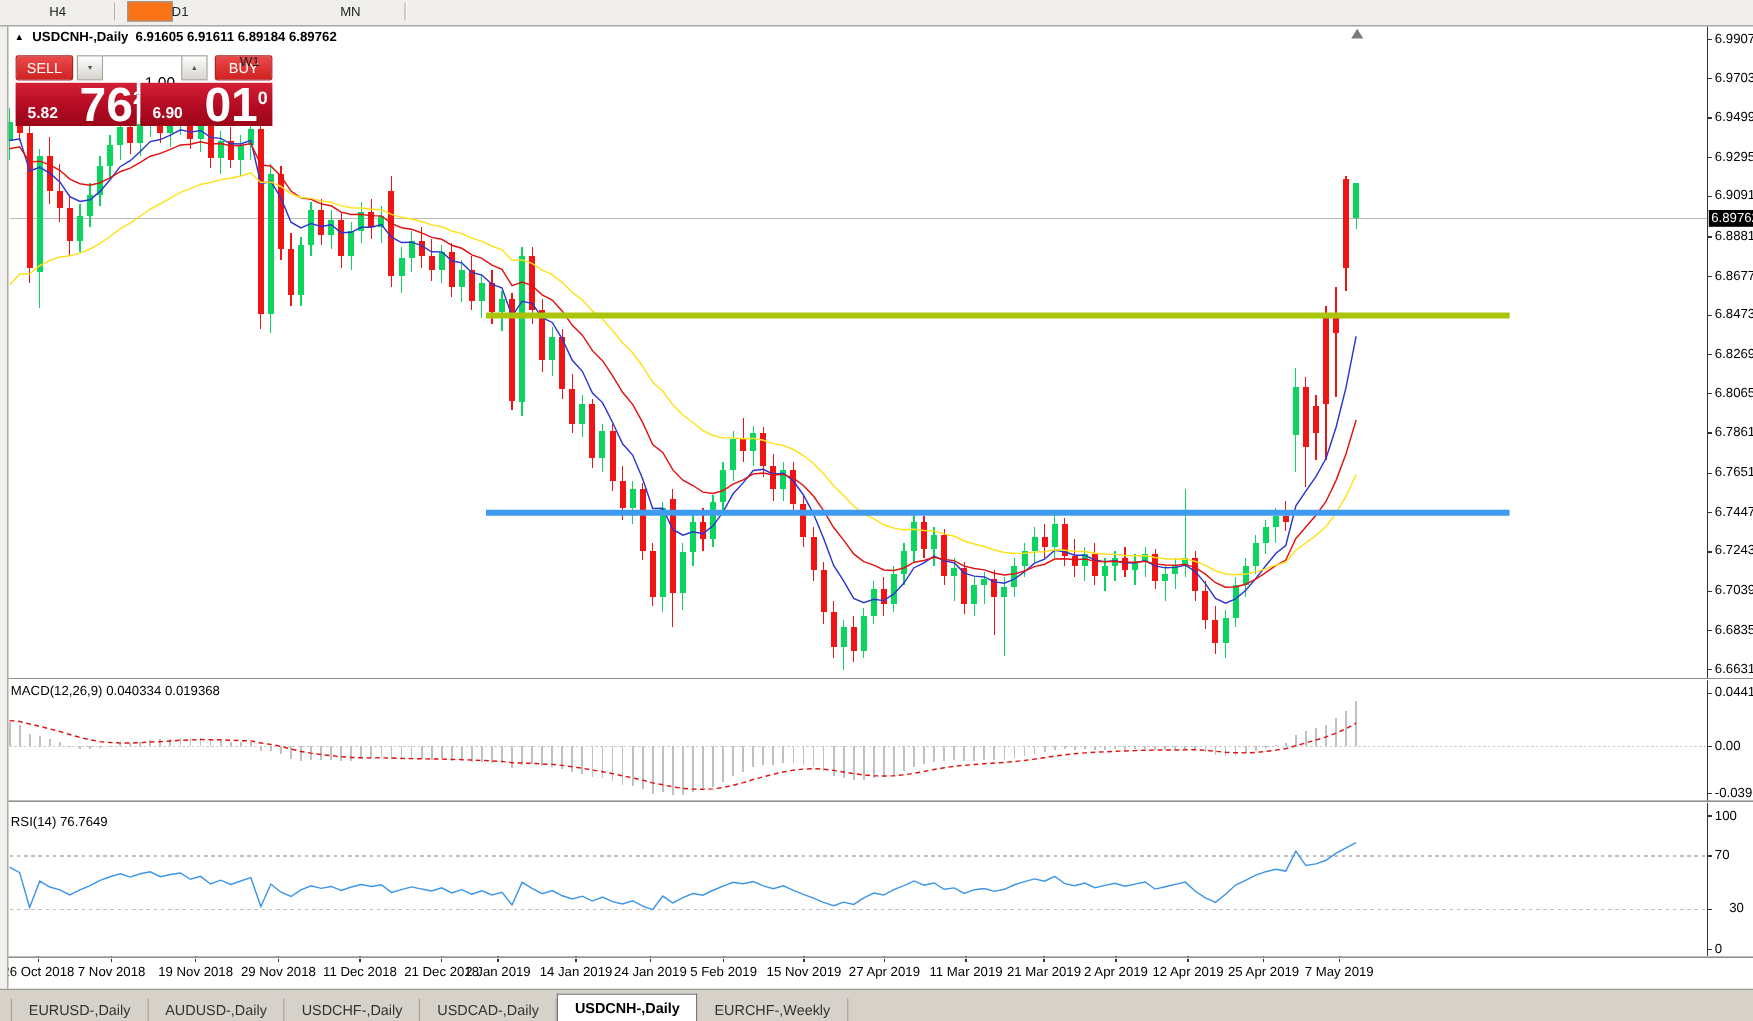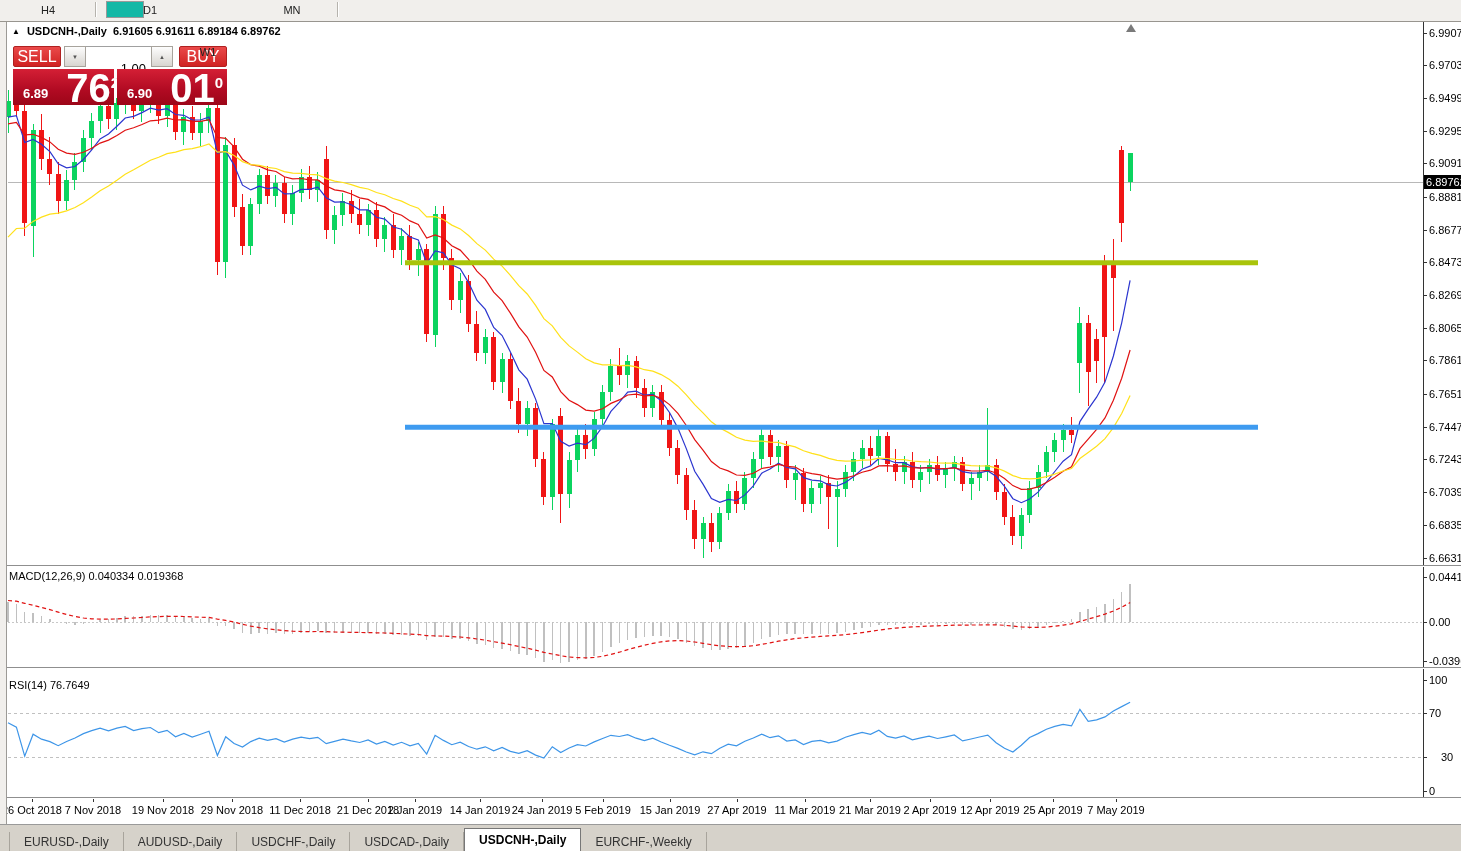--- a/index.html
+++ b/index.html
@@ -3,21 +3,21 @@
 <meta charset="utf-8">
 <style>
   html,body{margin:0;padding:0;}
   body{width:1461px;height:851px;overflow:hidden;position:relative;
        font-family:"Liberation Sans",sans-serif;background:#ffffff;}
   
   #toolbar{position:absolute;left:0;top:0;width:1461px;height:21px;background:#f1efec;
            border-bottom:1px solid #98958f;z-index:30;}
   .tf-btn{position:absolute;top:1px;height:17px;line-height:17px;font-size:11px;color:#222;
           text-align:center;background:transparent;border:1px solid transparent;padding:0;cursor:default;}
-  .tf-btn.active{background:#14b8a6;border:1px solid #9a9a9a;padding-left:36px;}
+  .tf-btn.active{background:#f97316;border:1px solid #9a9a9a;padding-left:36px;}
   .tf-sep{position:absolute;top:2px;width:1px;height:15px;background:#b6b3ad;box-shadow:1px 0 0 #fff;}
   
   #left-edge{position:absolute;left:0;top:21px;width:6px;bottom:27px;background:#f1efec;
              border-right:1px solid #9c9a96;z-index:25;}
   
   #chart-svg{position:absolute;left:0;top:0;z-index:1;}
   
   .groove{position:absolute;left:0;width:1461px;height:2px;z-index:6;
           background:linear-gradient(#8f8f8f 50%,#ffffff 50%);}
   
@@ -30,21 +30,21 @@
   .date-label{position:absolute;top:4px;font-size:11px;color:#000;white-space:nowrap;transform:translateX(-50%);}
   .date-label.first{transform:none;}
   
   #chart-header{position:absolute;left:12px;top:25px;z-index:10;font-size:11px;font-weight:700;color:#000;}
   #collapse-icon{font-size:8px;margin-right:7px;vertical-align:1px;}
   #chart-header .ohlc{margin-left:6px;font-weight:700;}
   
   #ocp{position:absolute;left:13px;top:46px;width:214px;z-index:10;}
   #ocp-row1{display:flex;height:21px;}
   .trade-btn{width:49px;height:21px;border:1px solid #b02020;border-radius:2px;
-     background:linear-gradient(#ea4a4a,#d02222);color:#fff;font-size:16px;font-weight:400;
+     background:linear-gradient(#ea4a4a,#d02222);color:#fff;font-size:12px;font-weight:400;
      font-family:"Liberation Sans",sans-serif;padding:0;cursor:pointer;}
   #vol-group{display:flex;margin:0 3px;height:21px;}
   .spin-btn{width:22px;height:21px;background:linear-gradient(#fdfdfd,#d8d5d0);border:1px solid #a7a39c;
      font-size:6px;color:#555;padding:0;cursor:pointer;}
   #vol-input{width:60px;height:19px;border:1px solid #a0a0a0;border-right:none;border-left:none;
      font-size:13px;text-align:right;padding:12px 5px 0 0;font-family:"Liberation Sans",sans-serif;}
   #buy-btn{margin-left:3px;}
   #ocp-row2{display:flex;margin-top:2px;}
   .quote-box{height:36px;color:#fff;display:flex;align-items:flex-end;
      background:linear-gradient(#d register,#a00618);} 
@@ -553,21 +553,21 @@
     <button class="trade-btn">SELL</button>
     <div id="vol-group">
       <button class="spin-btn"><span>▼</span></button>
       <input id="vol-input" value="1.00" style="">
       <button class="spin-btn"><span>▲</span></button>
     </div>
     <button class="trade-btn" id="buy-btn">BUY</button>
   </div>
   <div id="ocp-row2">
     <div class="quote-box" id="sell-quote">
-      <span class="q-small">6.89</span>
+      <span class="q-small">5.82</span>
         <span class="q-big">76</span>
         <span class="q-sup">2</span>
     </div>
     <div class="quote-box" id="buy-quote">
       <span class="q-small">6.90</span>
         <span class="q-big">01</span>
         <span class="q-sup">0</span>
     </div>
   </div>
 </div>
@@ -613,21 +613,21 @@
     <div class="date-label first" style="left: 2px;">26 Oct 2018</div>
     <div class="date-label" style="left: 93px;">7 Nov 2018</div>
     <div class="date-label" style="left: 163px;">19 Nov 2018</div>
     <div class="date-label" style="left: 232px;">29 Nov 2018</div>
     <div class="date-label" style="left: 300px; text-align: center;">11 Dec 2018</div>
     <div class="date-label" style="left: 368px;">21 Dec 2018</div>
     <div class="date-label" style="left: 415px;">2 Jan 2019</div>
     <div class="date-label" style="left: 480px;">14 Jan 2019</div>
     <div class="date-label" style="left: 542px;">24 Jan 2019</div>
     <div class="date-label" style="left: 603px;">5 Feb 2019</div>
-    <div class="date-label" style="left: 670px;">15 Jan 2019</div>
+    <div class="date-label" style="left: 670px;">15 Nov 2019</div>
     <div class="date-label" style="left: 737px;">27 Apr 2019</div>
     <div class="date-label" style="left: 805px;">11 Mar 2019</div>
     <div class="date-label" style="left: 870px;">21 Mar 2019</div>
     <div class="date-label" style="left: 930px;">2 Apr 2019</div>
     <div class="date-label" style="left: 990px;">12 Apr 2019</div>
     <div class="date-label" style="left: 1053px;">25 Apr 2019</div>
     <div class="date-label" style="left: 1116px;">7 May 2019</div>
   </div>
 
 <div id="tab-bar">

